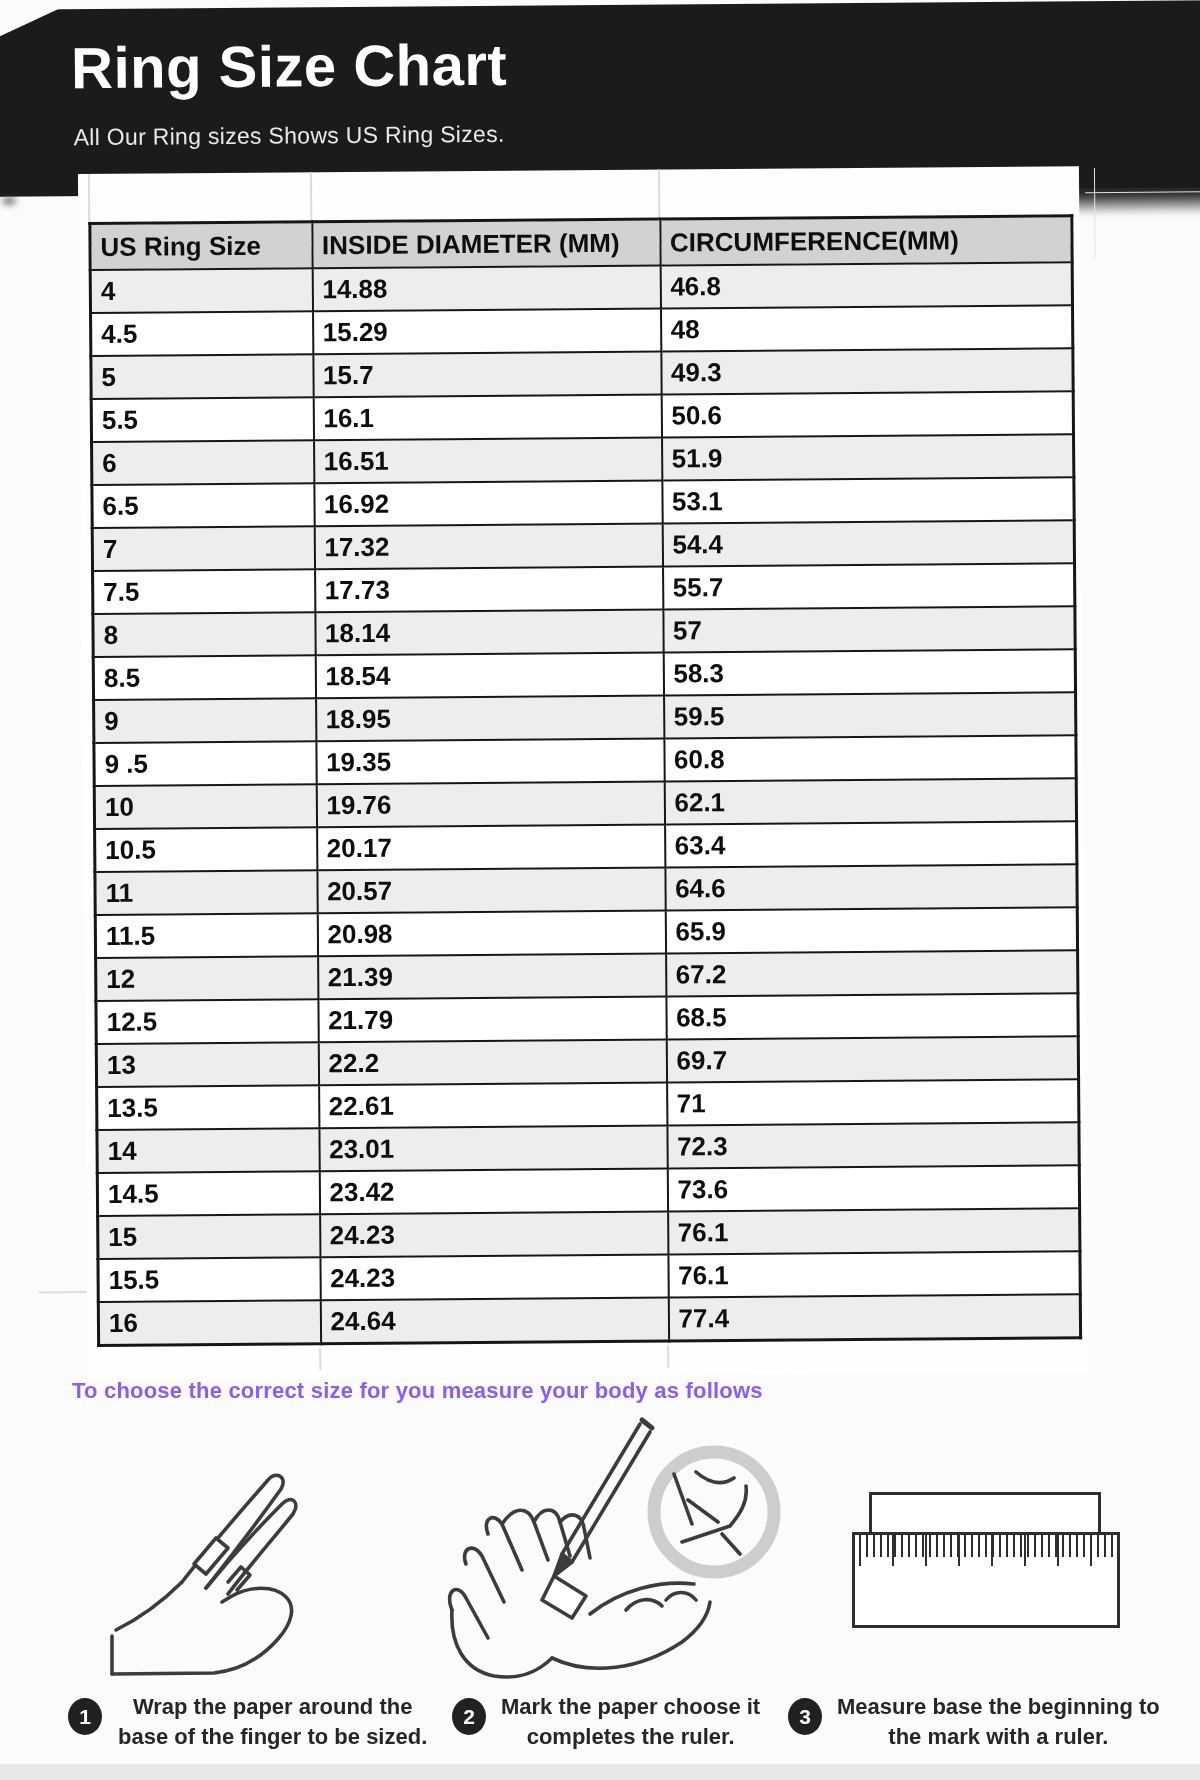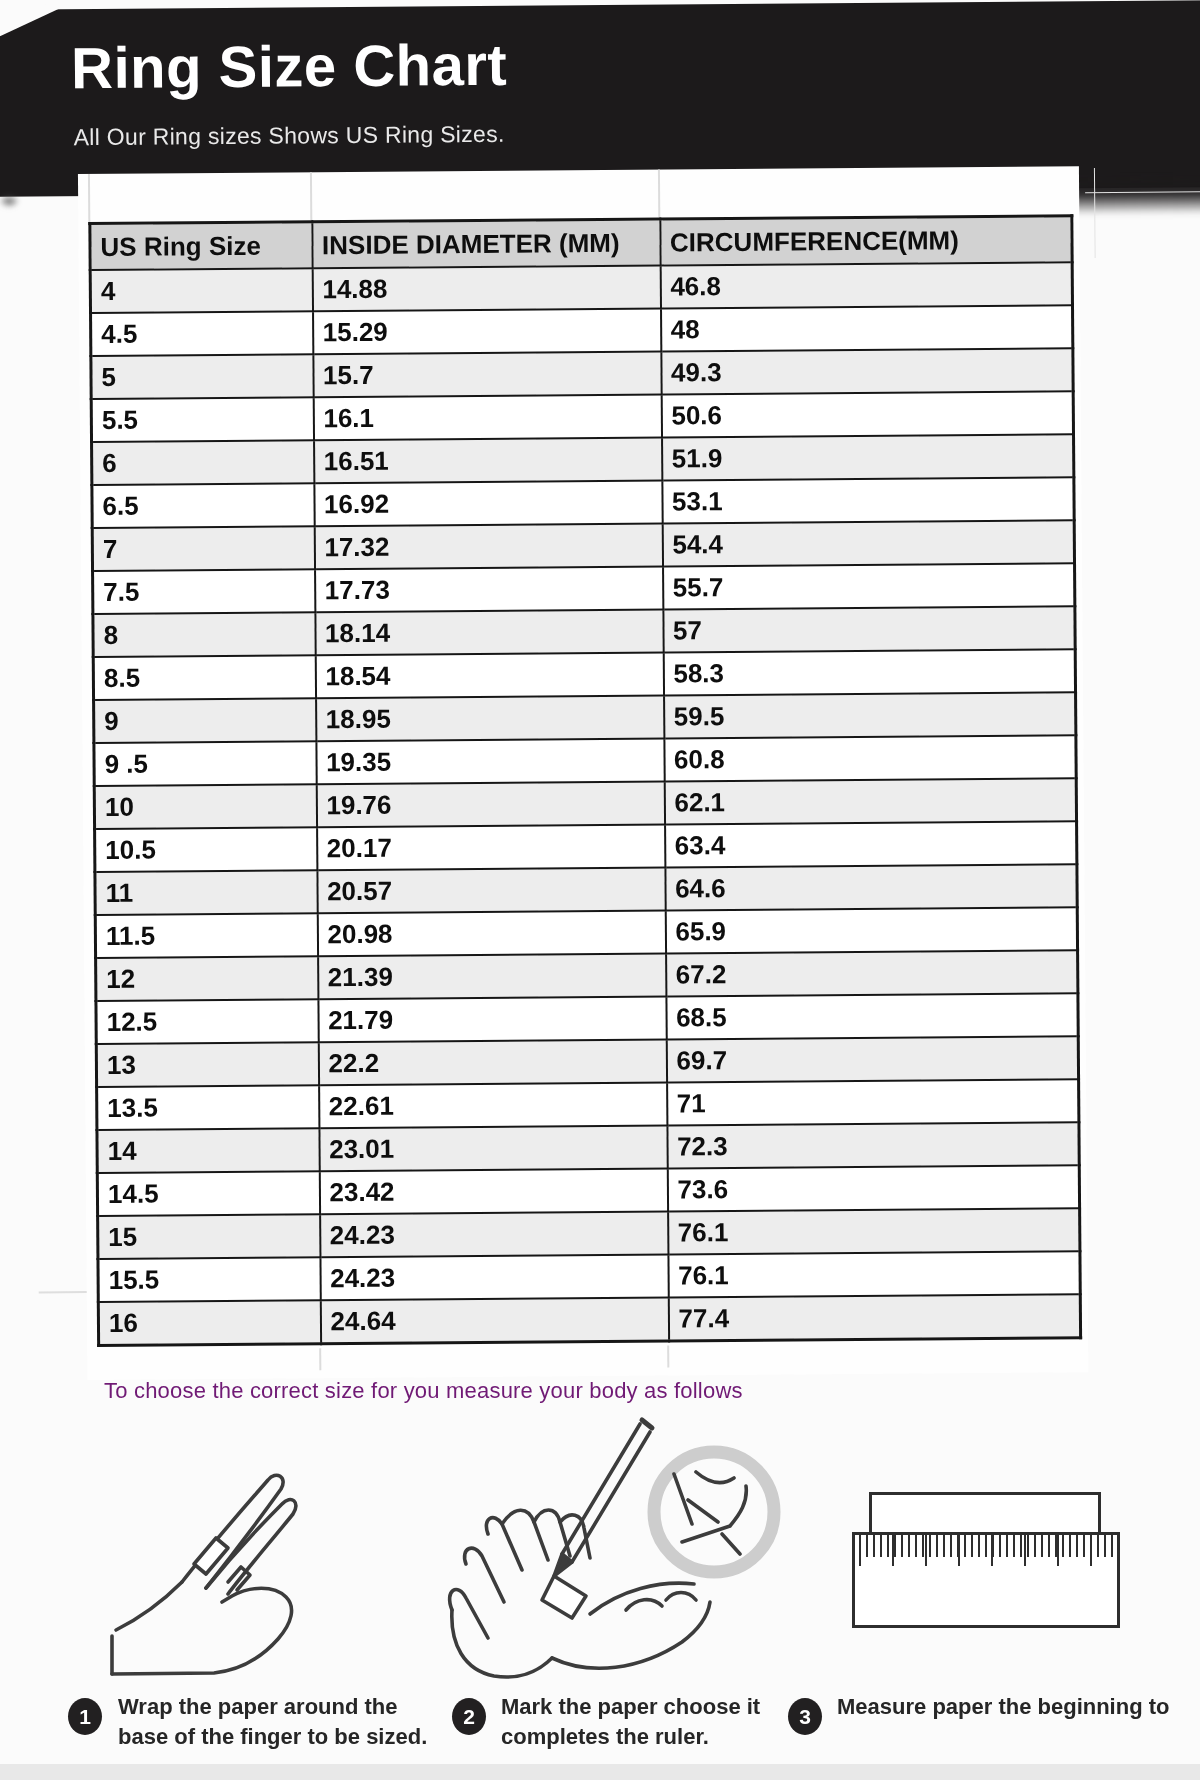--- a/index.html
+++ b/index.html
@@ -26,37 +26,37 @@
   table.sizes{position:absolute;left:10px;top:48px;border-collapse:collapse;
     border:3px solid #161616;table-layout:fixed;}
   table.sizes th,table.sizes td{border:2px solid #161616;text-align:left;
     padding:0 0 0 9px;font-weight:bold;color:#0e0e0e;font-size:26px;
     overflow:hidden;white-space:nowrap;}
   table.sizes th{height:44px;background:#d2d2d2;}
   table.sizes td{height:41px;}
   table.sizes tbody tr:nth-child(odd) td{background:#ededed;}
   table.sizes tbody tr:nth-child(even) td{background:#ffffff;}
   
-  .measure-heading{position:absolute;left:104px;top:1378px;font-size:22px;font-weight:normal;
-    color:#701a75;letter-spacing:0.2px;white-space:nowrap;}
+  .measure-heading{position:absolute;left:72px;top:1378px;font-size:22px;font-weight:bold;
+    color:#8b5cf6;letter-spacing:0.2px;white-space:nowrap;}
   .figure{position:absolute;}
   .ruler-wrap{left:852px;top:1492px;width:280px;height:146px;}
   .paper-strip{position:absolute;left:17px;top:0;width:226px;height:44px;
     border:3px solid #2e2e2e;background:#fff;}
   .ruler-body{position:absolute;left:0;top:40px;width:262px;height:90px;
     border:3px solid #2e2e2e;background:#fff;}
   .ticks-minor{position:absolute;left:4px;right:4px;top:0;height:22px;
     background:repeating-linear-gradient(90deg,#2e2e2e 0 2px,transparent 2px 7px);}
   .ticks-major{position:absolute;left:4px;right:4px;top:0;height:31px;
     background:repeating-linear-gradient(90deg,#2e2e2e 0 2px,transparent 2px 33px);}
   .step{position:absolute;}
   .step-badge{position:absolute;width:34px;height:37px;border-radius:50%;background:#222021;
     color:#fff;font-size:21px;font-weight:bold;display:flex;align-items:center;justify-content:center;}
   .step-text{position:absolute;font-size:22px;font-weight:bold;color:#262626;line-height:30px;
-    white-space:nowrap;}
+    white-space:nowrap;text-align:center;}
   .bottom-strip{position:absolute;left:0;right:0;top:1764px;height:16px;background:#e8e8e8;}
   svg.lineart{stroke:#3c3c3c;fill:none;stroke-width:3.6;stroke-linecap:round;stroke-linejoin:round;}
 </style>
 </head>
 <body>
 
 <div class="photo">
   <div class="band"></div>
   <div class="band-title">Ring Size Chart</div>
   <div class="band-subtitle">All Our Ring sizes Shows US Ring Sizes.</div>
@@ -269,17 +269,18 @@
 <div class="step">
   <div class="step-badge" style="left:452px;top:1698px;">2</div>
   <div class="step-text" style="left:501px;top:1692px;">
     <div>Mark the paper choose it</div>
     <div>completes the ruler.</div>
   </div>
 </div>
 <div class="step">
   <div class="step-badge" style="left:788px;top:1698px;">3</div>
   <div class="step-text" style="left:837px;top:1692px;">
-    <div>Measure paper the beginning to</div>
+    <div>Measure base the beginning to</div>
+    <div>the mark with a ruler.</div>
   </div>
 </div>
 
 <div class="bottom-strip"></div>
 
 </body></html>

